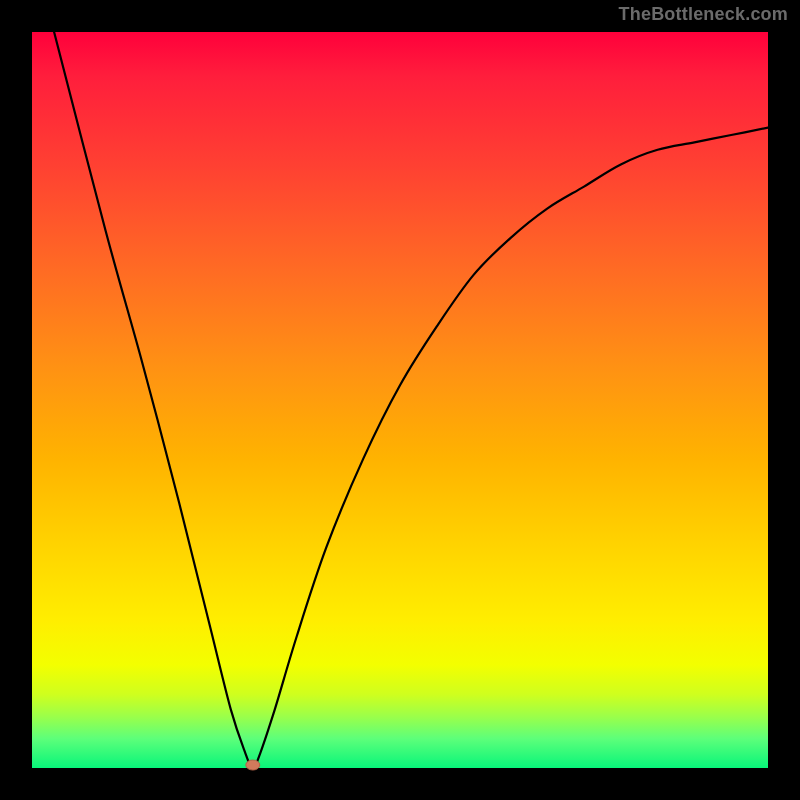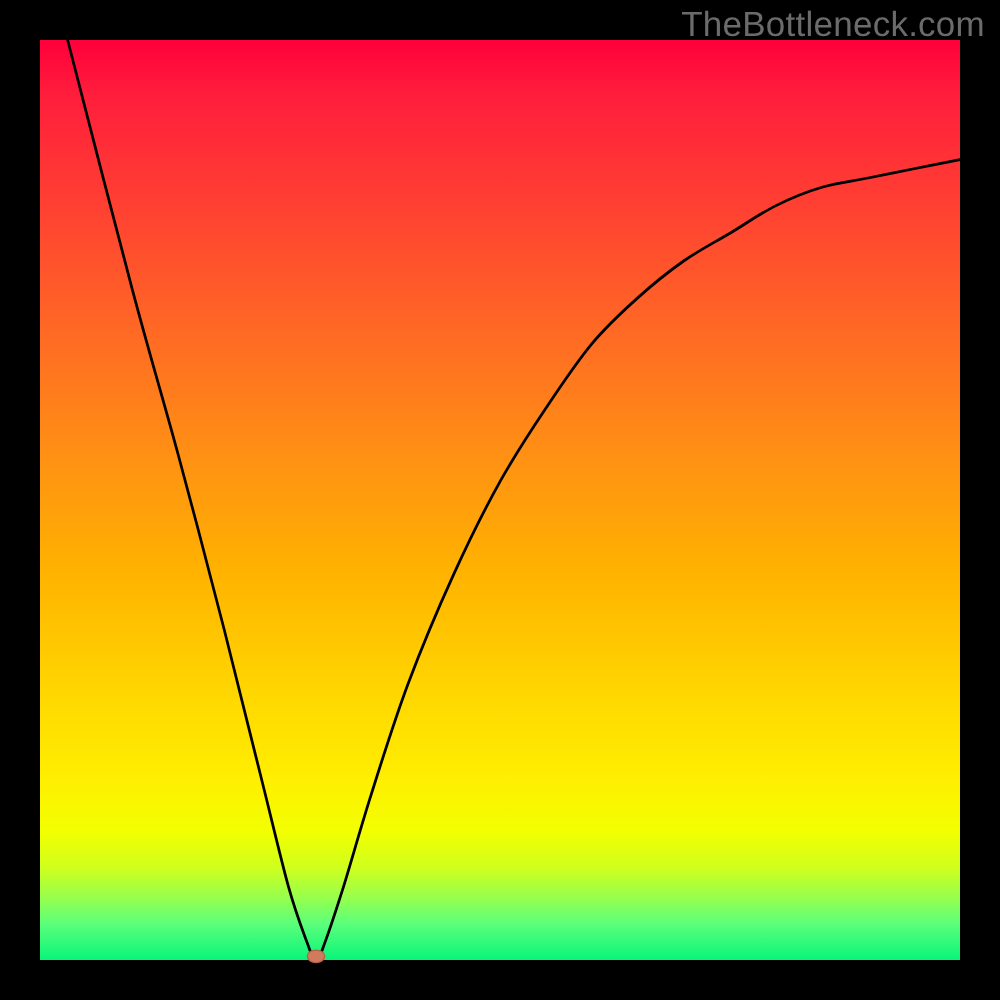--- a/index.html
+++ b/index.html
@@ -38,22 +38,22 @@
       #cfff1e 90%,
       #9bff4a 93%,
       #5dff7a 96%,
       #08f57a 100%
     );
   }
   .watermark {
     position: absolute;
     top: 4px;
     right: 12px;
-    font-size: 28px;
-    font-weight: 400;
+    font-size: 18px;
+    font-weight: 700;
     color: #6b6b6b;
     letter-spacing: 0.2px;
     user-select: none;
   }
   svg.curve {
     position: absolute;
     left: 32px;
     top: 32px;
     width: 736px;
     height: 736px;

